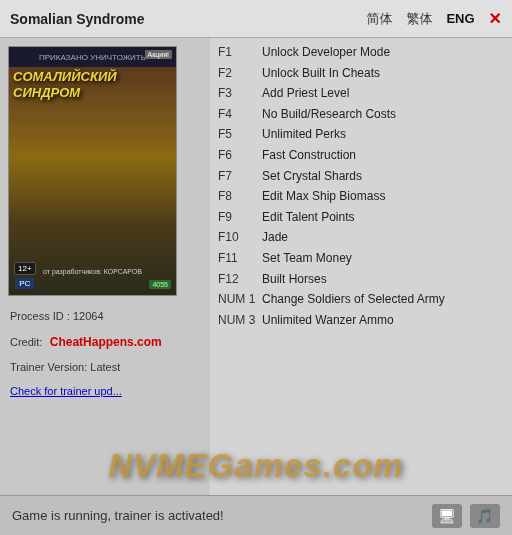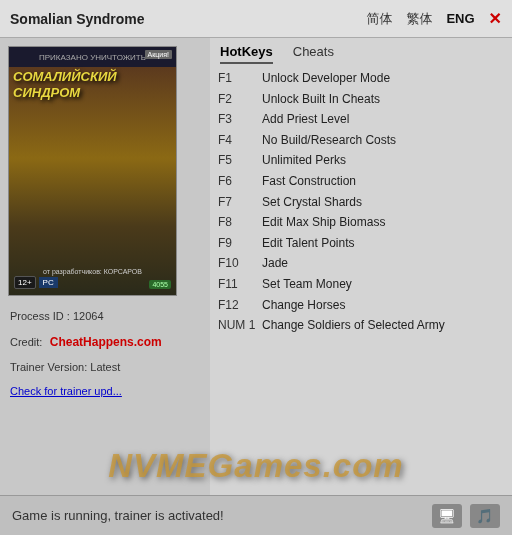--- a/index.html
+++ b/index.html
@@ -239,21 +239,21 @@
           <span style="color:#aaa;font-size:8px;">ПРИКАЗАНО УНИЧТОЖИТЬ</span>
         </div>
         <div style="position:absolute;top:3px;right:4px;background:#666;color:#fff;font-size:7px;padding:1px 3px;border-radius:1px;">Акция!</div>
 
         <div style="position:absolute;top:20px;left:0;right:0;bottom:0;background:linear-gradient(180deg,#5c3a1e 0%,#8B6914 40%,#4a3a1a 70%, #2a2a1a 100%);"></div>
 
         <div style="position:absolute;top:22px;left:4px;right:4px;">
           <div style="color:#e8d840;font-size:13px;font-weight:900;text-shadow:2px 2px 4px #000;line-height:1.2;font-style:italic;">СОМАЛИЙСКИЙ СИНДРОМ</div>
         </div>
 
-        <div style="position:absolute;bottom:6px;left:5px;display:flex;align-items:center;gap:3px;">
+        <div style="position:absolute;bottom:6px;left:5px;display:flex;align-items:center;gap:3px;flex-direction:column;">
           <div style="background:#1a1a1a;color:#fff;font-size:8px;padding:1px 3px;border-radius:2px;border:1px solid #555;">12+</div>
           <div style="background:#1a3a6a;color:#fff;font-size:8px;padding:1px 4px;">PC</div>
         </div>
         <div style="position:absolute;bottom:6px;right:5px;background:#2a6a2a;color:#aaffaa;font-size:7px;padding:1px 3px;border-radius:2px;">4055</div>
 
         <div style="position:absolute;bottom:18px;left:0;right:0;text-align:center;">
           <span style="color:#ccc;font-size:7px;">от разработчиков: КОРСАРОВ</span>
         </div>
       </div>
     </div>
@@ -271,24 +271,20 @@
         <span class="info-label">Trainer Version: Latest</span>
       </div>
       <div>
         <a class="trainer-link">Check for trainer upd...</a>
       </div>
     </div>
   </div>
 
   <div class="right-panel">
 
-    <div class="tabs-bar">
-      <span class="tab active">HotKeys</span>
-      <span class="tab">Cheats</span>
-    </div>
 
     <div class="hotkeys-list">
       <div class="hotkey-item">
         <span class="hotkey-key">F1</span>
         <span class="hotkey-desc">Unlock Developer Mode</span>
       </div>
       <div class="hotkey-item">
         <span class="hotkey-key">F2</span>
         <span class="hotkey-desc">Unlock Built In Cheats</span>
       </div>
@@ -323,25 +319,29 @@
       <div class="hotkey-item">
         <span class="hotkey-key">F10</span>
         <span class="hotkey-desc">Jade</span>
       </div>
       <div class="hotkey-item">
         <span class="hotkey-key">F11</span>
         <span class="hotkey-desc">Set Team Money</span>
       </div>
       <div class="hotkey-item">
         <span class="hotkey-key">F12</span>
-        <span class="hotkey-desc">Change Horses</span>
+        <span class="hotkey-desc">Built Horses</span>
       </div>
       <div class="hotkey-item">
         <span class="hotkey-key" style="min-width:44px;">NUM 1</span>
         <span class="hotkey-desc">Change Soldiers of Selected Army</span>
+      </div>
+      <div class="hotkey-item">
+        <span class="hotkey-key">NUM 3</span>
+        <span class="hotkey-desc">Unlimited Wanzer Ammo</span>
       </div>
     </div>
 
     <div class="home-section">
       <span>HOME  Disable Alt...</span>
     </div>
 
   </div>
 </div>
 

